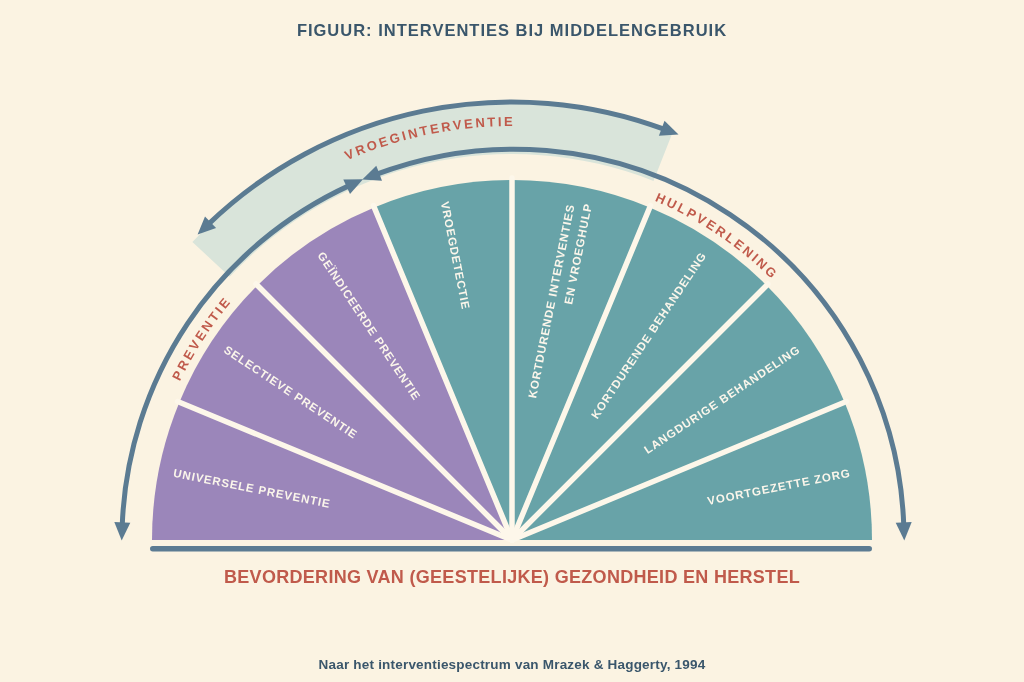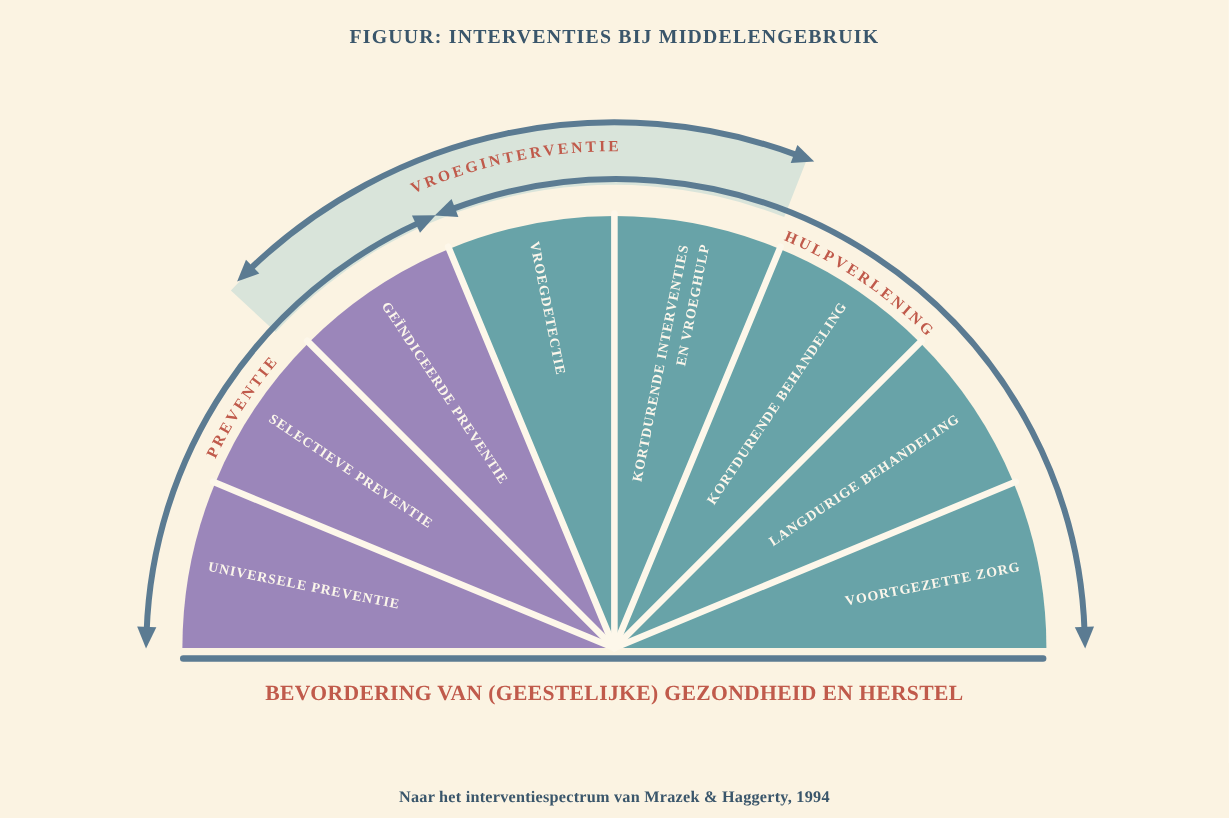--- a/index.html
+++ b/index.html
@@ -1,16 +1,16 @@
 <!DOCTYPE html>
 <html style="--c-background: #FBF3E2; --c-divider: #FDF7EA; --c-purple: #9B86BA; --c-teal: #68A3A8; --c-sage: #D9E4DA; --c-slate: #5B7B92; --c-red: #C05A4B; --c-navy: #3A566B; --c-wedge_text: #FBF6EB;"><head>
 <meta charset="utf-8">
 <style>
   html,body{margin:0;padding:0;}
-  .stage{width:1024px;height:682px;background:var(--c-background,#FBF3E2);overflow:hidden;position:relative;font-family:Liberation Serif, serif;}
+  .stage{width:1024px;height:682px;background:var(--c-background,#FBF3E2);overflow:hidden;position:relative;font-family:Liberation Sans, sans-serif;}
   svg{display:block;}
   .bg{fill:var(--c-background,#FBF3E2);}
   .band{fill:var(--c-sage,#D9E4DA);}
   .wedge-p{fill:var(--c-purple,#9B86BA);}
   .wedge-t{fill:var(--c-teal,#68A3A8);}
   .divider{stroke:var(--c-divider,#FDF7EA);stroke-width:5.5;stroke-linecap:round;fill:none;}
   .arc-arrow{stroke:var(--c-slate,#5B7B92);stroke-width:5;fill:none;}
   .ah{fill:var(--c-slate,#5B7B92);stroke:none;}
   .baseline-bar{fill:var(--c-slate,#5B7B92);}
   .title-text{fill:var(--c-navy,#3A566B);font-size:16.5px;font-weight:bold;letter-spacing:1px;}

